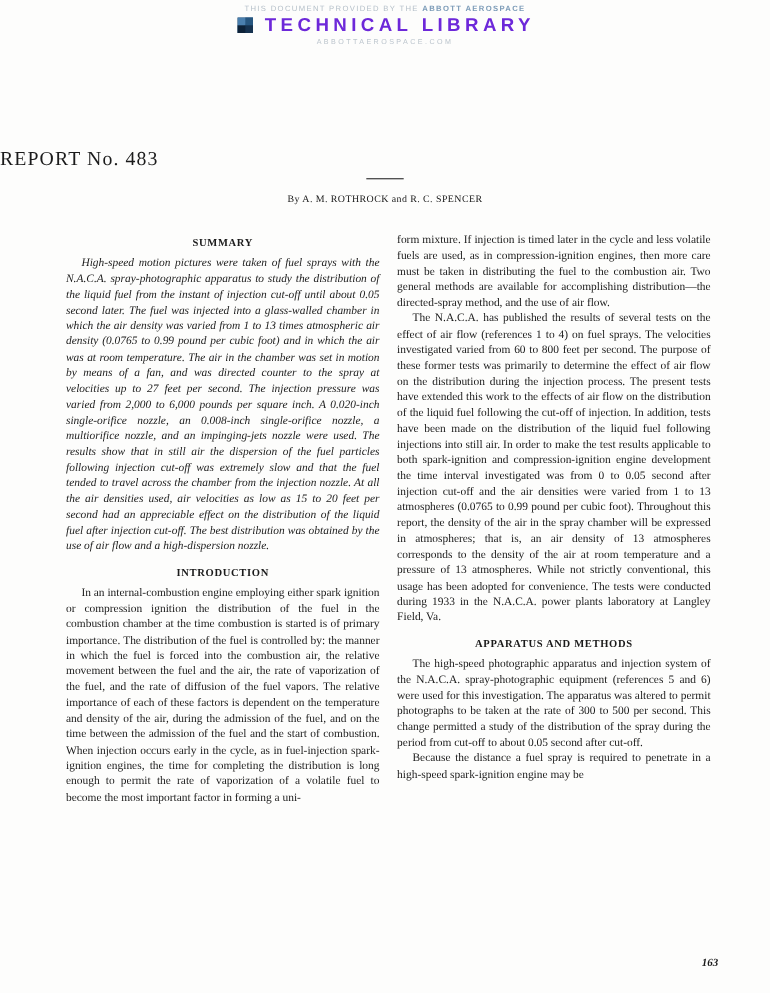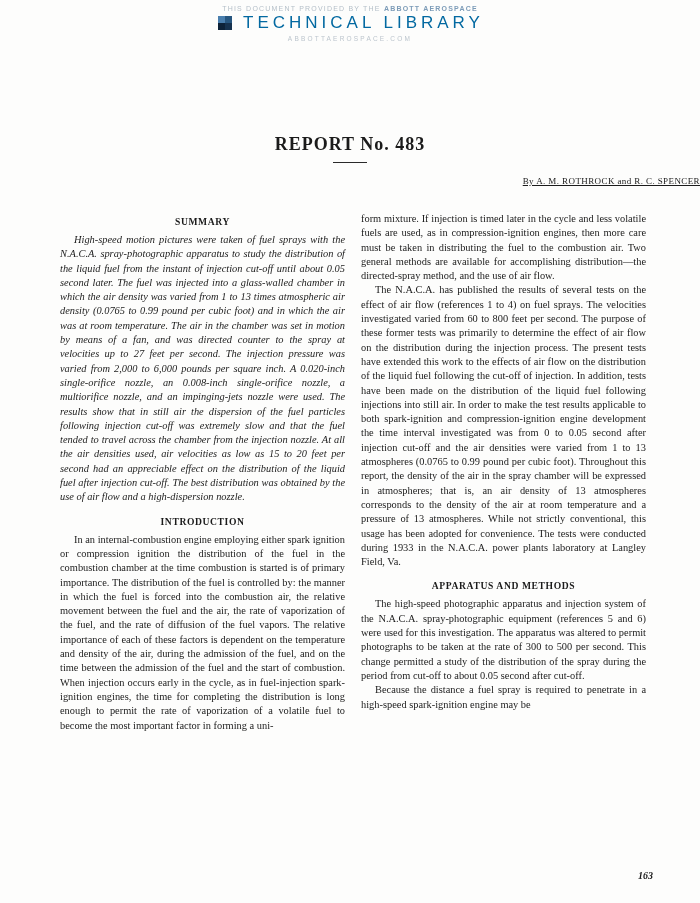--- a/index.html
+++ b/index.html
@@ -13,48 +13,47 @@
     font-family:"Liberation Serif", "DejaVu Serif", serif;
     overflow:hidden;
   }
 
   
   .watermark { text-align:center; padding-top:5px; font-family:"Liberation Sans", "DejaVu Sans", sans-serif; }
   .wm-line1 { font-size:7px; letter-spacing:1.2px; color:#b4bfc8; }
   .wm-line1 .wm-brand { color:#7d9cb8; font-weight:bold; }
   .wm-main { display:flex; align-items:center; justify-content:center; gap:7px; margin-top:1px; }
   .wm-title {
-    font-size:17px; font-weight:normal; letter-spacing:4px;
-    color:#0369a1;
+    font-size:17px; font-weight:bold; letter-spacing:4px;
+    color:#6d28d9;
     text-align:right;
   }
   .wm-url { font-size:6.5px; letter-spacing:2.2px; color:#bcc5cd; margin-top:2px; }
   .wm-logo { display:inline-block; width:20px; height:20px; }
 
   
   .report-number {
     margin-top:92px;
-    text-align:center;
-    font-size:18px; font-weight:bold; letter-spacing:1px;
+    text-align:left;
+    font-size:18px; font-weight:normal; letter-spacing:1px;
   }
   .title-rule {
     width:34px; height:0;
     border-top:1.6px solid #2a2a2a;
     margin:7px auto 13px auto;
   }
   .report-title {
     text-align:center;
     font-size:13.5px; font-weight:bold; letter-spacing:0.2px;
     line-height:1.55;
   }
   .byline {
-    text-align:right;
+    text-align:center;
     font-size:9px; letter-spacing:0.4px;
     margin-top:9px;
-    text-decoration:underline;
   }
 
   
   .columns {
     display:flex;
     gap:16px;
     padding:0 54px 0 60px;
     margin-top:26px;
     text-align:justify;
   }

